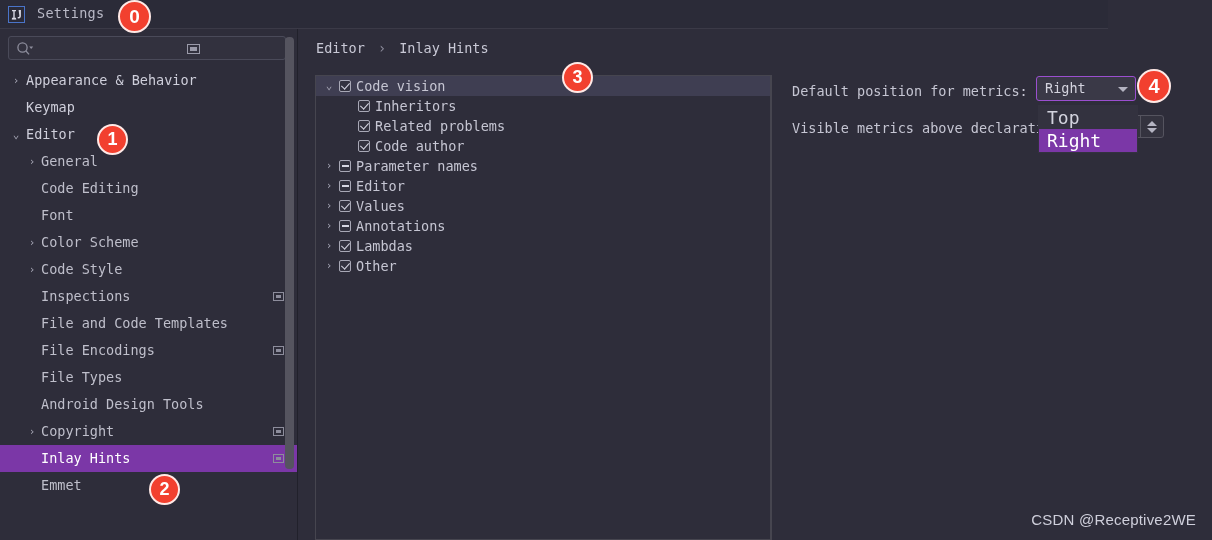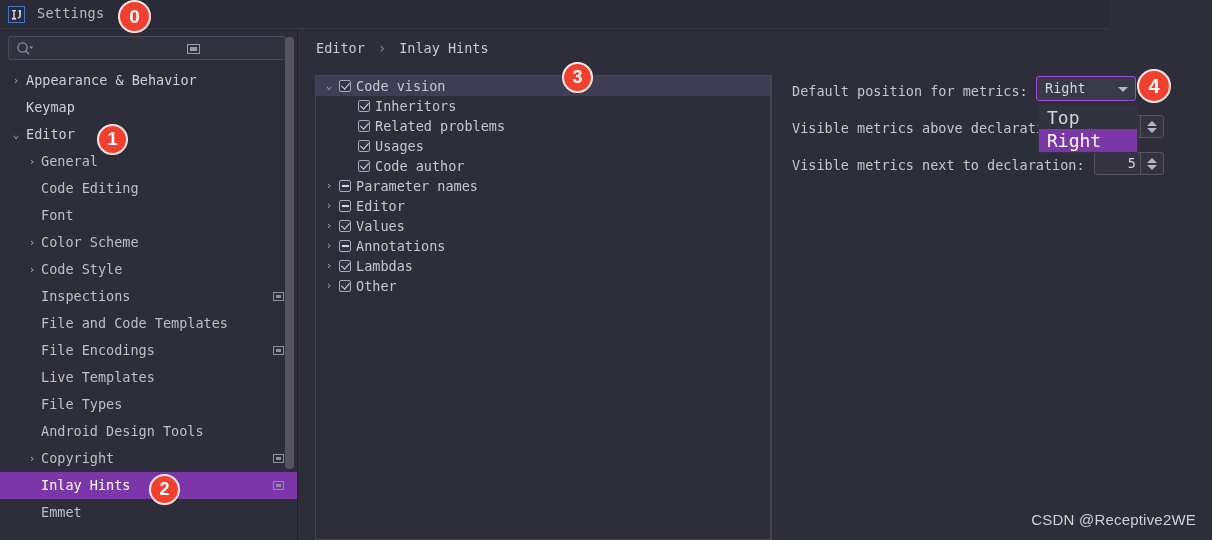--- a/index.html
+++ b/index.html
@@ -266,24 +266,20 @@
         <span class="arrow"></span>
         <span class="lbl">File and Code Templates</span>
       </div>
       <div class="s-item lvl1 noarrow">
         <span class="arrow"></span>
         <span class="lbl">File Encodings</span>
         <span class="badge-ico"></span>
       </div>
       <div class="s-item lvl1 noarrow">
         <span class="arrow"></span>
-        <span class="lbl">Live Templates</span>
-      </div>
-      <div class="s-item lvl1 noarrow">
-        <span class="arrow"></span>
         <span class="lbl">File Types</span>
       </div>
       <div class="s-item lvl1 noarrow">
         <span class="arrow"></span>
         <span class="lbl">Android Design Tools</span>
       </div>
       <div class="s-item lvl1">
         <span class="arrow">›</span>
         <span class="lbl">Copyright</span>
         <span class="badge-ico"></span>
@@ -316,24 +312,20 @@
         <span class="cb checked"></span>
         <span class="hl">Code vision</span>
       </div>
       <div class="h-row hlvl1">
         <span class="cb checked"></span>
         <span class="hl">Inheritors</span>
       </div>
       <div class="h-row hlvl1">
         <span class="cb checked"></span>
         <span class="hl">Related problems</span>
-      </div>
-      <div class="h-row hlvl1">
-        <span class="cb checked"></span>
-        <span class="hl">Usages</span>
       </div>
       <div class="h-row hlvl1">
         <span class="cb checked"></span>
         <span class="hl">Code author</span>
       </div>
       <div class="h-row hlvl0">
         <span class="ex">›</span>
         <span class="cb partial"></span>
         <span class="hl">Parameter names</span>
       </div>
@@ -377,30 +369,20 @@
       <span class="rlabel">Visible metrics above declaration:</span>
       <div class="spinner" style="left:302px;">
         <span class="sval"></span>
         <span class="sbtns">
           <span class="up-t"></span>
           <span class="dn-t"></span>
         </span>
       </div>
     </div>
 
-    <div class="r-row">
-      <span class="rlabel">Visible metrics next to declaration:</span>
-      <div class="spinner" style="left:302px;">
-        <span class="sval">5</span>
-        <span class="sbtns">
-          <span class="up-t"></span>
-          <span class="dn-t"></span>
-        </span>
-      </div>
-    </div>
 
   </div>
 </div>
 
 <div id="bc-ico"></div>
 
 <div id="dropdown">
     <div class="opt">Top</div>
     <div class="opt sel">Right</div>
   </div>

